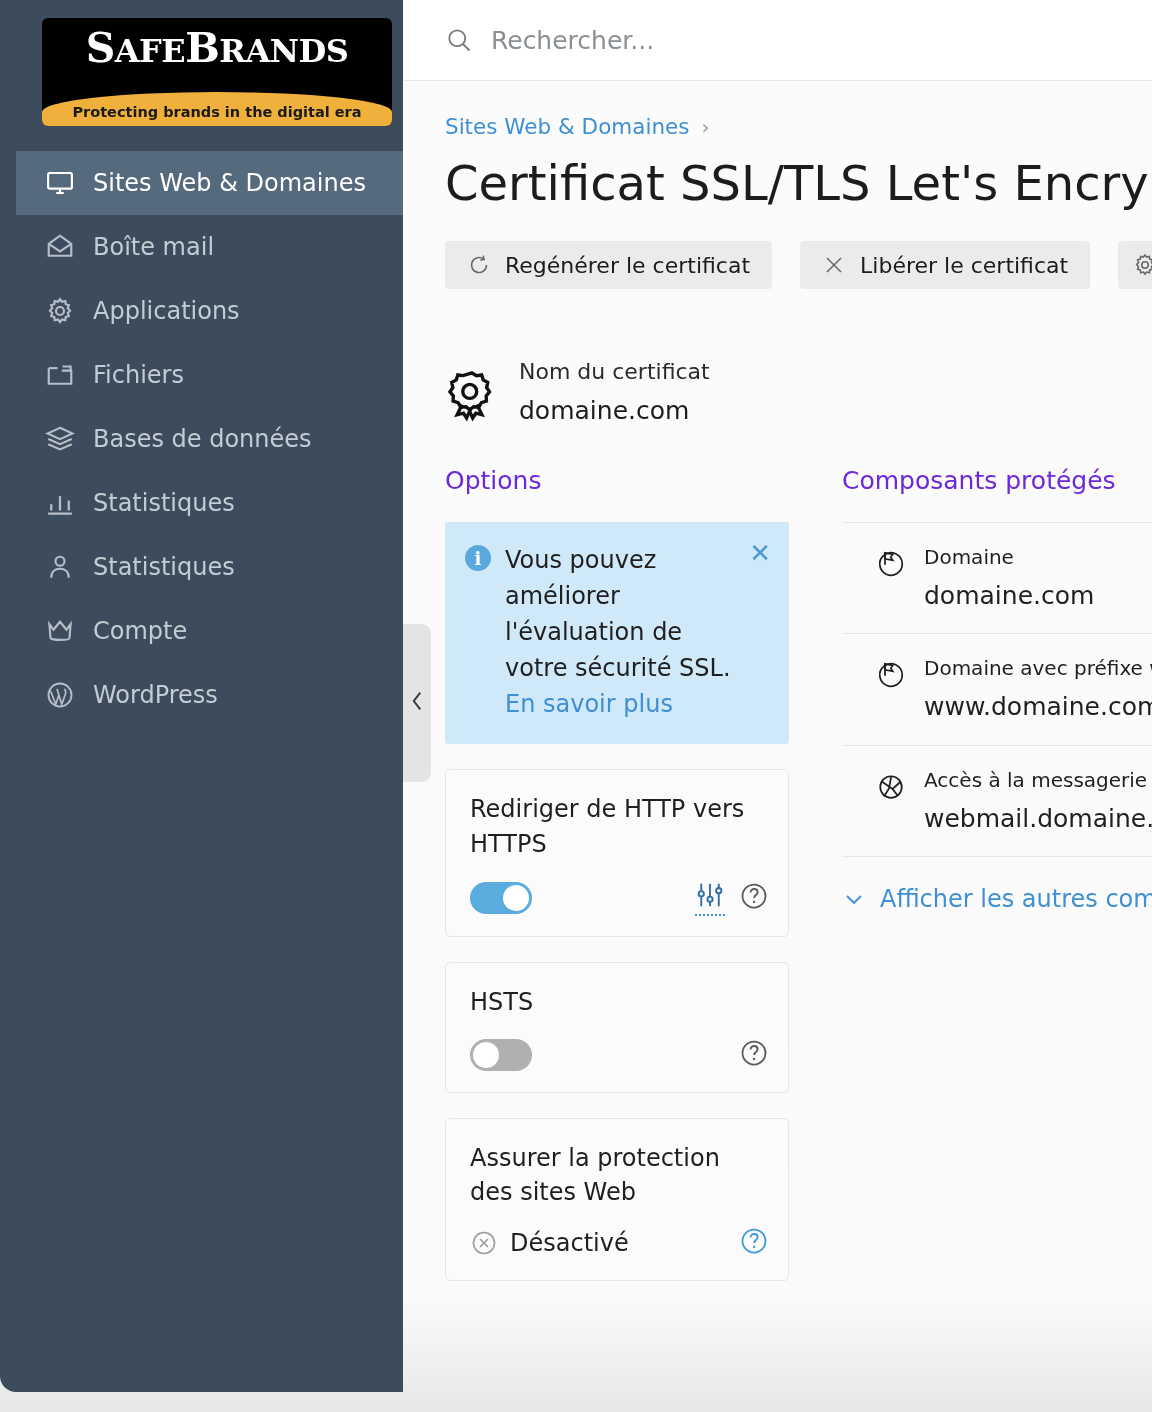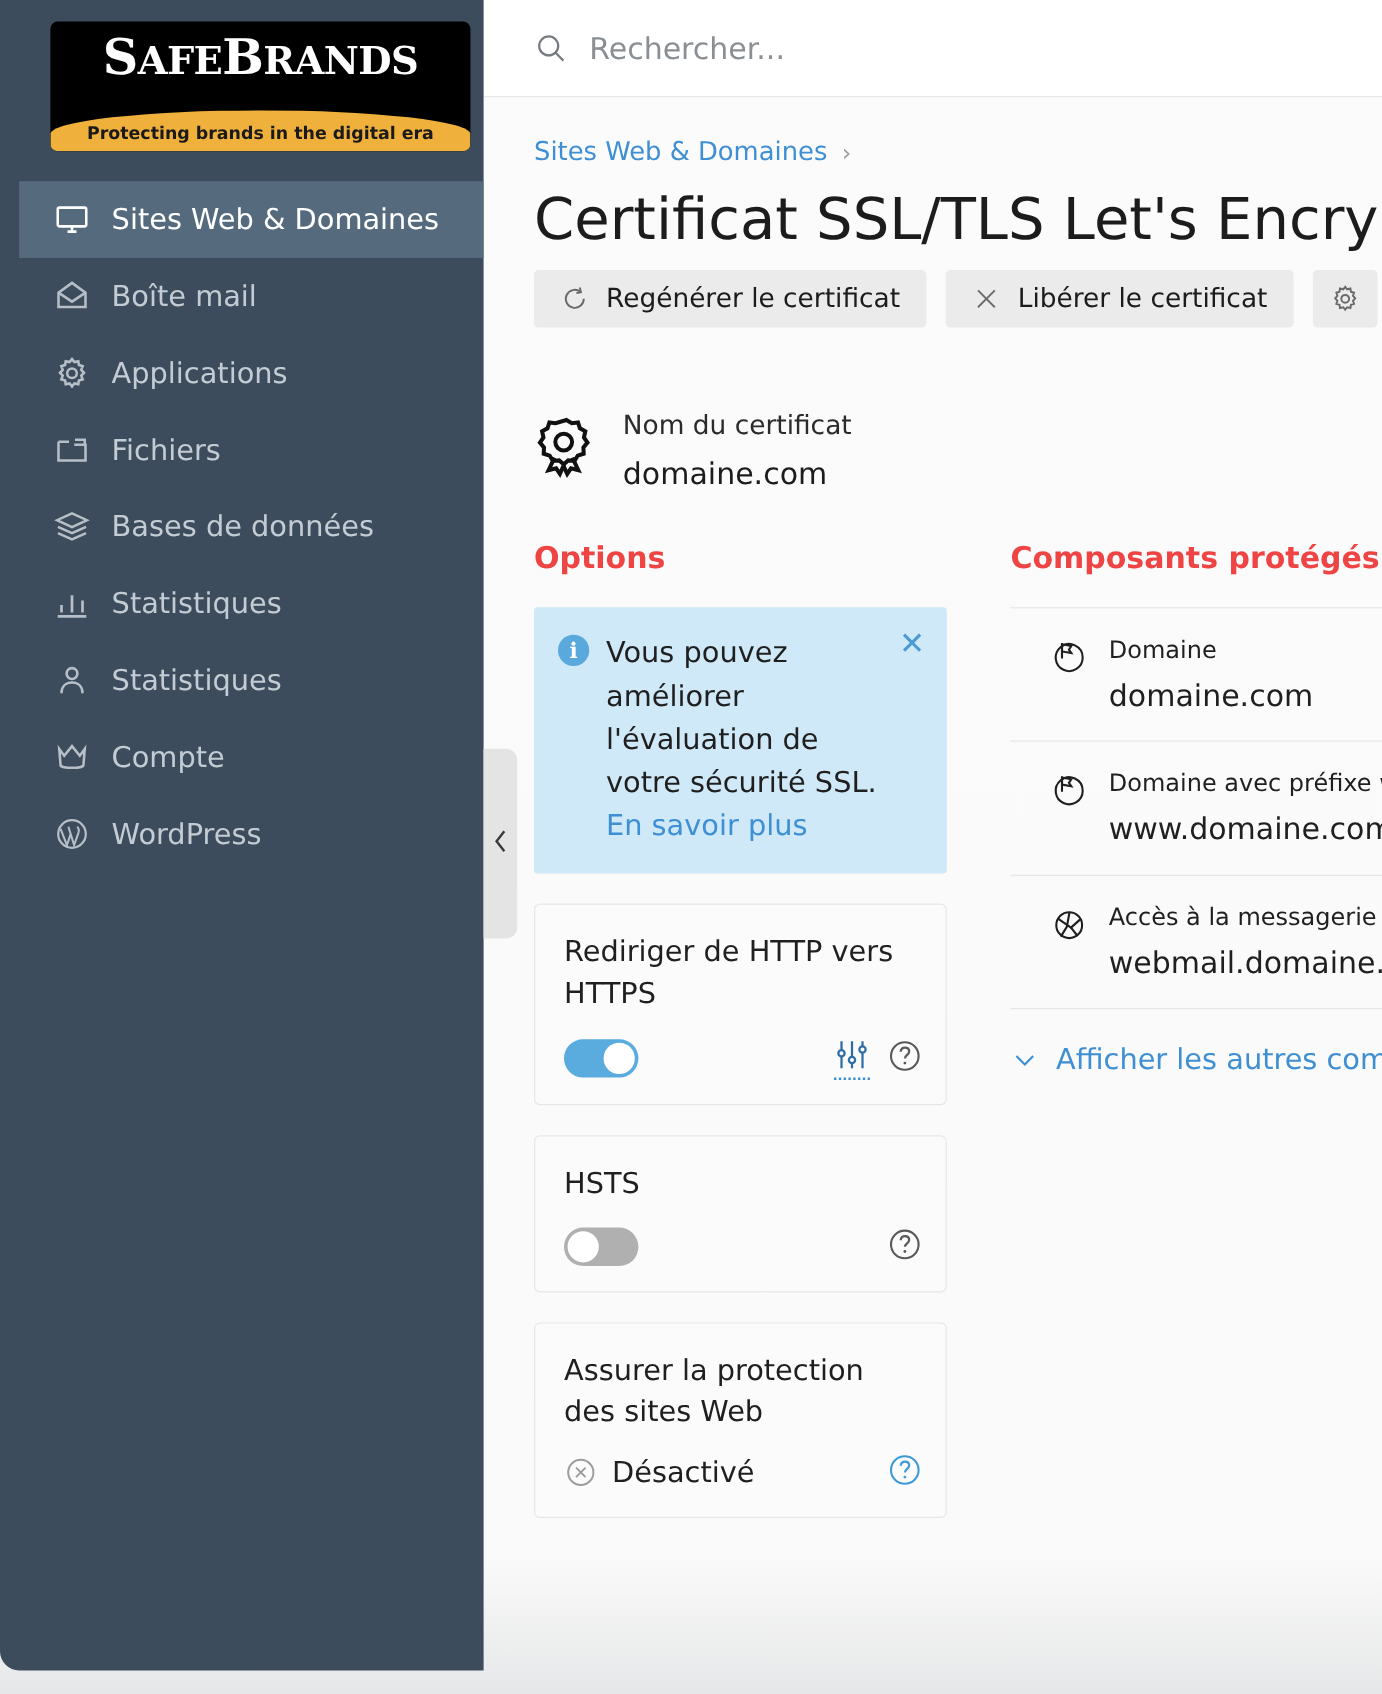--- a/index.html
+++ b/index.html
@@ -130,50 +130,50 @@
 
   .page-title {
     margin-top: 17px;
     font-size: 48px;
     color: #1c1c1c;
     font-weight: normal;
     white-space: nowrap;
     line-height: 1.15;
   }
 
-  .btn-row { display: flex; margin-top: 14px; gap: 16px; }
+  .btn-row { display: flex; margin-top: 30px; gap: 28px; }
   .btn {
     background: #ebebeb;
     border: none;
     border-radius: 4px;
     height: 48px;
     display: flex; align-items: center;
     padding: 0 22px;
     font-family: "DejaVu Sans", sans-serif;
     font-size: 22px;
     color: #1c1c1c;
     cursor: pointer;
     white-space: nowrap;
   }
   .btn .bi { margin-right: 14px; display: flex; }
   .btn.icon-only { padding: 0 14px; }
 
   
-  .cert-row { display: flex; margin-top: 62px; align-items: center; }
+  .cert-row { display: flex; margin-top: 62px; align-items: flex-end; }
   .cert-ico { width: 54px; flex: 0 0 54px; margin-right: 20px; padding-top: 2px; }
   .cert-label { font-size: 22px; color: #2b2b2b; line-height: 1.9; }
   .cert-value { font-size: 25px; color: #1c1c1c; line-height: 1.25; margin-top: 2px; }
 
   
   .cols { display: flex; margin-top: 40px; }
   .col-left { width: 397px; flex: 0 0 397px; }
   .col-right { flex: 1 1 auto; min-width: 0; }
 
   .col-head {
-    font-size: 25px; font-weight: bold; color: #ef4444;
+    font-size: 25px; font-weight: normal; color: #6d28d9;
     margin-bottom: 27px;
     white-space: nowrap;
   }
 
   
   .banner {
     background: #cfe9f8;
     border-radius: 3px;
     padding: 20px 20px 22px 20px;
     position: relative;

